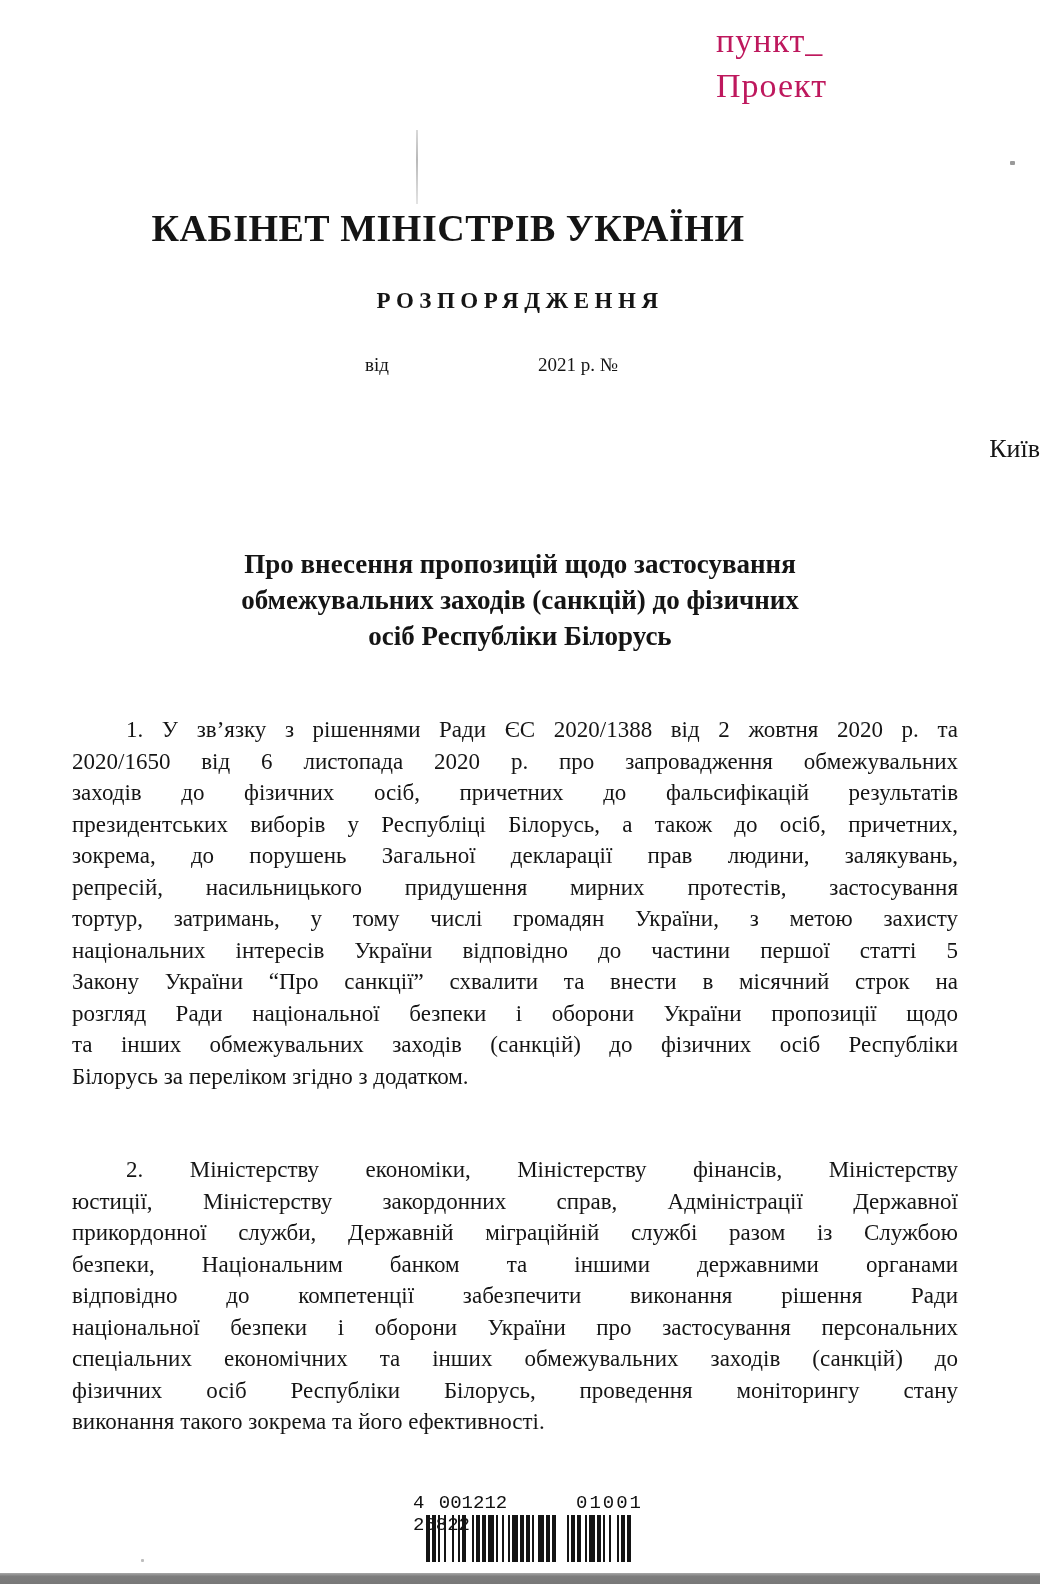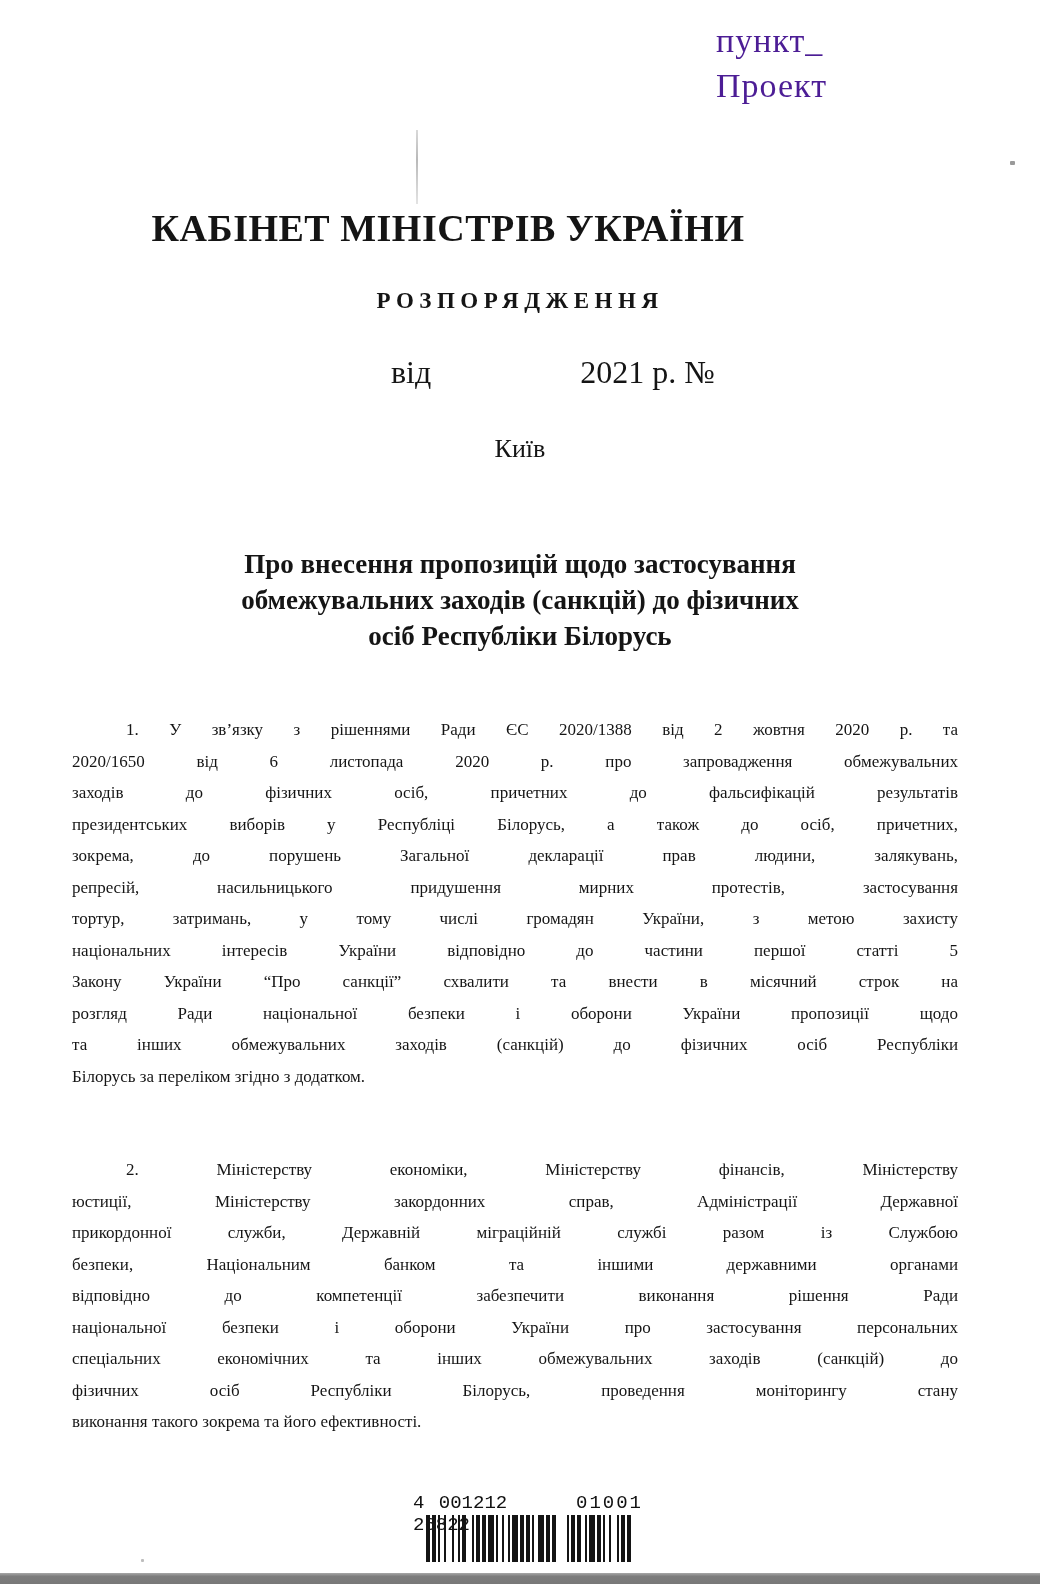--- a/index.html
+++ b/index.html
@@ -14,21 +14,21 @@
     margin: 0 auto;
   }
   
   .annotation {
     position: absolute;
     left: 716px;
     top: 18px;
     font-size: 34px;
     line-height: 45px;
     letter-spacing: 1px;
-    color: #4c1d95;
+    color: #be185d;
   }
   
   .scan-vline {
     position: absolute;
     left: 416px; top: 130px;
     width: 2px; height: 74px;
     background: linear-gradient(180deg, #d9d9d9, #b9b9b9 40%, #cfcfcf 70%, #e3e3e3);
   }
   .speck { position: absolute; background: #9a9a9a; border-radius: 1px; }
   .speck.s1 { left: 1010px; top: 161px; width: 5px; height: 4px; }
@@ -50,48 +50,47 @@
     left: 0; top: 288px;
     width: 1040px;
     text-align: center;
     font-size: 23px;
     font-weight: bold;
     letter-spacing: 5.5px;
   }
   .dateline {
     position: absolute;
     left: 365px; top: 354px;
-    font-size: 32px;
+    font-size: 19px;
     white-space: nowrap;
-    margin-left: 26px;
   }
   .dateline .date-value { margin-left: 149px; }
   .city {
     position: absolute;
     left: 0; top: 434px;
     width: 1040px;
-    text-align: center;
+    text-align: right;
     font-size: 26px;
   }
   
   .subject {
     position: absolute;
     left: 0; top: 546px;
     width: 1040px;
     text-align: center;
     font-size: 27px;
     font-weight: bold;
     line-height: 36px;
   }
   
   .para {
     position: absolute;
     left: 72px;
     width: 886px;
-    font-size: 17px;
+    font-size: 23px;
     line-height: 31.5px;
   }
   .para.p1 { top: 714px; }
   .para.p2 { top: 1154px; }
   .para .tline {
     text-align: justify;
     text-align-last: justify;
     white-space: normal;
   }
   .para .tline.first { text-indent: 54px; }

